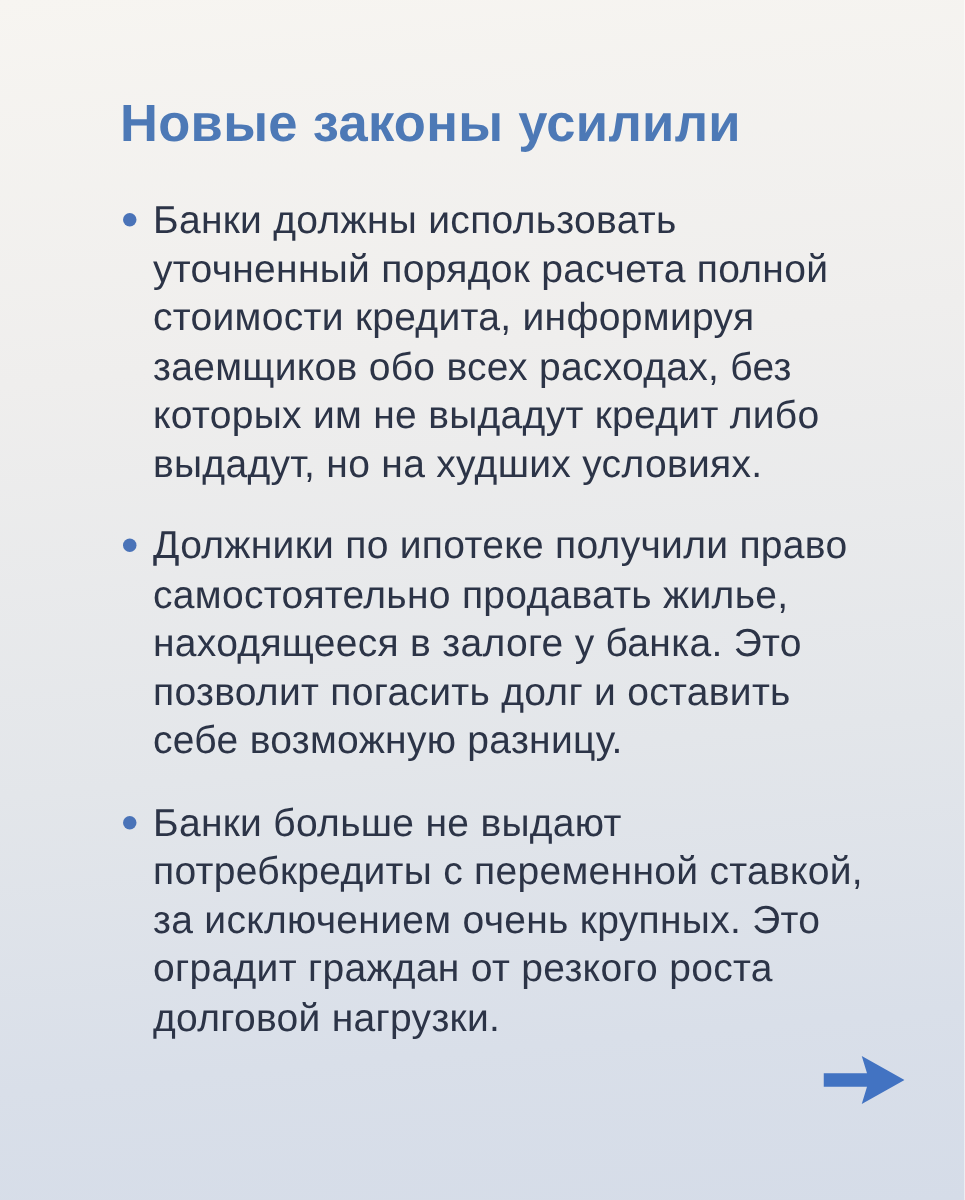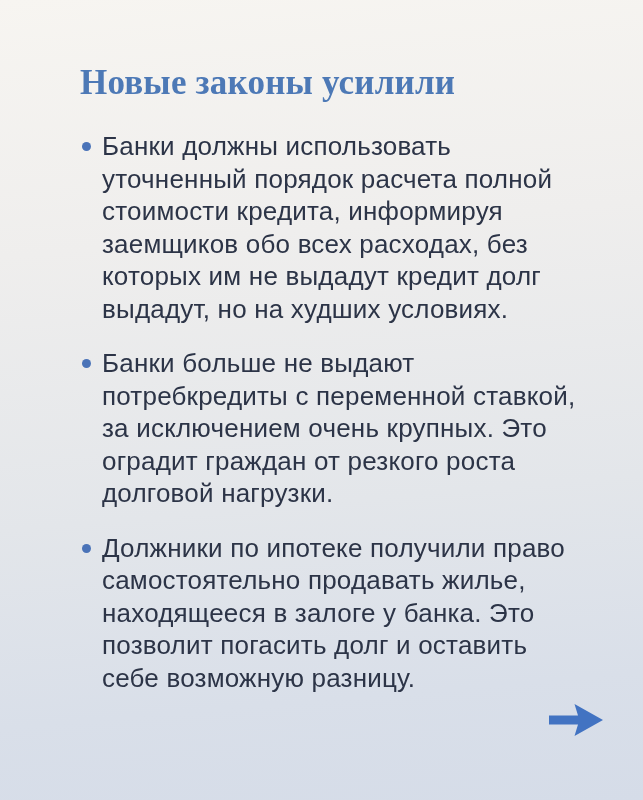--- a/index.html
+++ b/index.html
@@ -14,21 +14,21 @@
     height: 800px;
     background: linear-gradient(175deg,
       #f7f5f1 0%,
       #efeeed 30%,
       #e3e6ea 62%,
       #d9dfe9 85%,
       #d5dce8 100%);
     padding: 62px 58px 0 80px;
   }
   .title {
-    font-family: Liberation Serif, serif;
+    font-family: Liberation Sans, sans-serif;
     font-weight: 600;
     font-size: 35px;
     line-height: 42px;
     color: #4d79b6;
     letter-spacing: 0.2px;
     margin-bottom: 26px;
   }
   .title span { display: block; }
   .bullets {
     list-style: none;
@@ -72,29 +72,29 @@
 
 <div class="card">
 
   <h1 class="title">
     <span>Новые законы усилили</span>
   </h1>
 
   <ul class="bullets">
     <li class="bullet-item">
       <span class="dot"></span>
-      <span class="bullet-text">Банки должны использовать уточненный порядок расчета полной стоимости кредита, информируя заемщиков обо всех расходах, без которых им не выдадут кредит долг выдадут, но на худших условиях.</span>
+      <span class="bullet-text">Банки должны использовать уточненный порядок расчета полной стоимости кредита, информируя заемщиков обо всех расходах, без которых им не выдадут кредит либо выдадут, но на худших условиях.</span>
+    </li>
+    <li class="bullet-item">
+      <span class="dot"></span>
+      <span class="bullet-text">Должники по ипотеке получили право самостоятельно продавать жилье, находящееся в залоге у банка. Это позволит погасить долг и оставить себе возможную разницу.</span>
     </li>
     <li class="bullet-item">
       <span class="dot"></span>
       <span class="bullet-text">Банки больше не выдают потребкредиты с переменной ставкой, за исключением очень крупных. Это оградит граждан от резкого роста долговой нагрузки.</span>
-    </li>
-    <li class="bullet-item">
-      <span class="dot"></span>
-      <span class="bullet-text">Должники по ипотеке получили право самостоятельно продавать жилье, находящееся в залоге у банка. Это позволит погасить долг и оставить себе возможную разницу.</span>
     </li>
   </ul>
 
   <button class="next-arrow">
     <svg viewBox="0 0 54 48" xmlns="http://www.w3.org/2000/svg">
       <polygon points="0,19.5 29,19.5 25.5,8 54,24 25.5,40 29,28.5 0,28.5" fill="#4273c2"></polygon>
     </svg>
   </button>
 
 </div>

